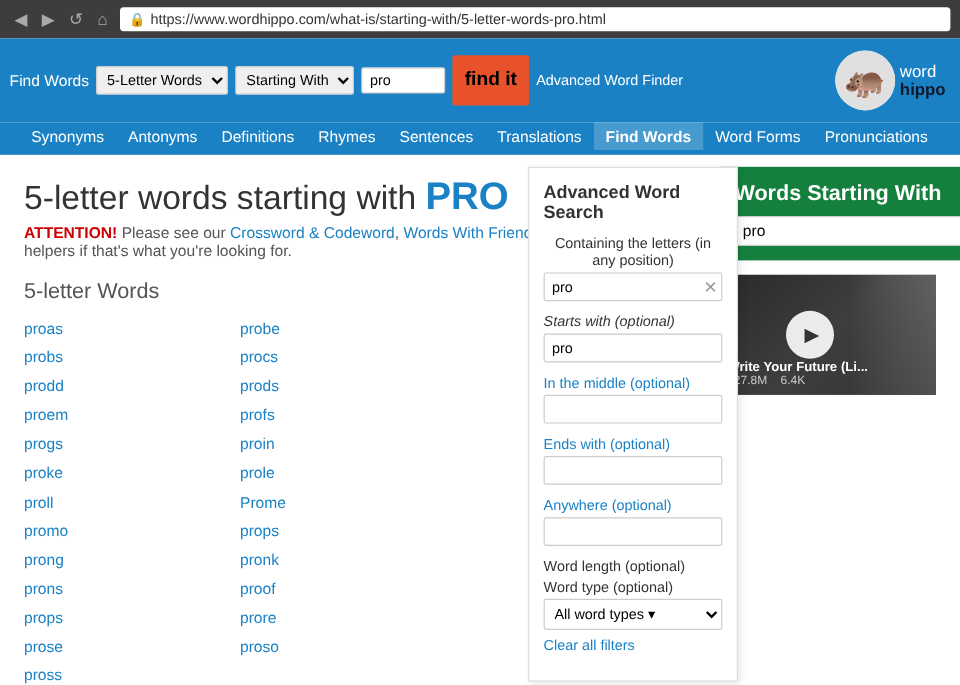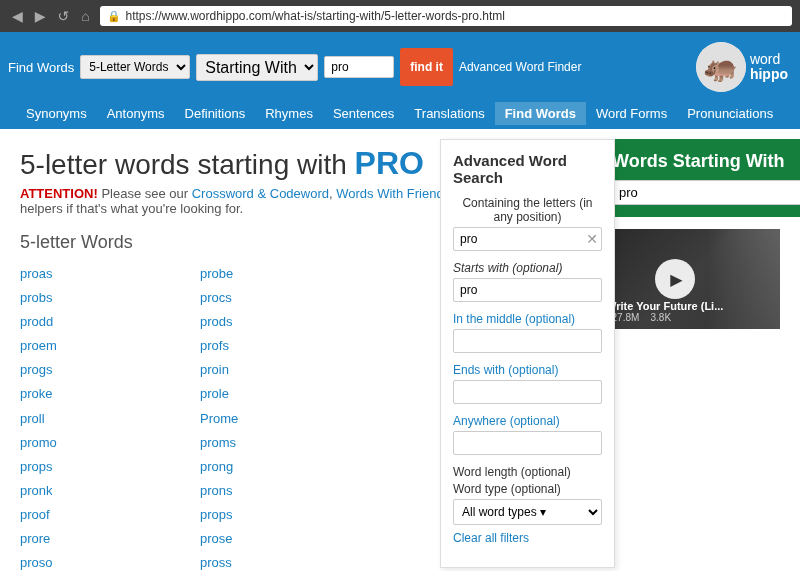--- a/index.html
+++ b/index.html
@@ -33,24 +33,24 @@
       padding: 3px 8px;
       font-size: 12px;
       color: #333;
       display: flex;
       align-items: center;
       gap: 4px;
     }
     .lock-icon { color: #555; font-size: 11px; }
     .find-it-btn {
       background: #e8522a;
-      color: #ffffff;
+      color: #000000;
       border: none;
       padding: 12px 10px;
-      font-size: 12px;
+      font-size: 16px;
       cursor: pointer;
       border-radius: 2px;
       font-weight: bold;
     }
     .advanced-link { color: #fff; font-size: 12px; text-decoration: none; }
 
     
     .logo-area {
       margin-left: auto;
       display: flex;
@@ -262,38 +262,38 @@
     <span class="lock-icon">🔒</span>
     <span>https://www.wordhippo.com/what-is/starting-with/5-letter-words-pro.html</span>
   </div>
 </div>
 
 <div style="background:#1a82c4; display:flex; align-items:center; padding:6px 8px; gap:6px;">
   <label style="color:#fff;font-size:13px;white-space:nowrap;">Find Words</label>
   <select style="padding:3px 4px;font-size:12px;border:1px solid #ccc;border-radius:2px;">
     <option>5-Letter Words</option>
   </select>
-  <select style="padding:3px 4px;font-size:16px;border:1px solid #ccc;border-radius:2px;">
+  <select style="padding:3px 4px;font-size:12px;border:1px solid #ccc;border-radius:2px;">
     <option>Starting With</option>
   </select>
   <input type="text" style="padding: 3px 6px; font-size: 12px; border: 1px solid rgb(204, 204, 204); border-radius: 2px; width: 70px;" value="pro">
   <button class="find-it-btn">find it</button>
   <a href="#" class="advanced-link">Advanced Word Finder</a>
 
   <div class="logo-area" style="margin-left:auto;display:flex;align-items:center;">
     <div style="background:#1a82c4;display:flex;align-items:center;justify-content:center;padding:4px;">
       <div style="background:#f0f0f0;border-radius:50%;width:50px;height:50px;display:flex;align-items:center;justify-content:center;overflow:hidden;position:relative;">
         <div style="width:50px;height:50px;background:#e0e0e0;border-radius:50%;display:flex;align-items:center;justify-content:center;">
 
           <div style="font-size:28px;">🦛</div>
         </div>
       </div>
       <div style="margin-left:4px;line-height:1.1;">
         <div style="color:#fff;font-weight:normal;font-size:14px;">word</div>
-        <div style="color:#ffffff;font-weight:bold;font-size:14px;">hippo</div>
+        <div style="color:#0f172a;font-weight:bold;font-size:14px;">hippo</div>
       </div>
     </div>
   </div>
 </div>
 
 <div class="sub-nav">
   <a href="#">Synonyms</a>
   <a href="#">Antonyms</a>
   <a href="#">Definitions</a>
   <a href="#">Rhymes</a>
@@ -331,21 +331,20 @@
         <a href="#" class="word-link">prods</a>
         <a href="#" class="word-link">proem</a>
         <a href="#" class="word-link">profs</a>
         <a href="#" class="word-link">progs</a>
         <a href="#" class="word-link">proin</a>
         <a href="#" class="word-link">proke</a>
         <a href="#" class="word-link">prole</a>
         <a href="#" class="word-link">proll</a>
         <a href="#" class="word-link">Prome</a>
         <a href="#" class="word-link">promo</a>
-        <a href="#" class="word-link">proms</a>
         <a href="#" class="word-link">props</a>
         <a href="#" class="word-link">prong</a>
         <a href="#" class="word-link">pronk</a>
         <a href="#" class="word-link">prons</a>
         <a href="#" class="word-link">proof</a>
         <a href="#" class="word-link">props</a>
         <a href="#" class="word-link">prore</a>
         <a href="#" class="word-link">prose</a>
         <a href="#" class="word-link">proso</a>
         <a href="#" class="word-link">pross</a>
@@ -366,21 +365,21 @@
       <div class="video-overlay" style="position:absolute;top:0;left:0;right:0;bottom:0;display:flex;align-items:center;justify-content:center;">
         <div class="play-btn" style="width:40px;height:40px;background:rgba(255,255,255,0.9);border-radius:50%;display:flex;align-items:center;justify-content:center;">
           <span class="play-icon" style="font-size:16px;color:#333;margin-left:3px;">▶</span>
         </div>
       </div>
       <div style="position:absolute;bottom:6px;left:6px;color:#fff;">
         <div style="font-size:11px;font-weight:bold;">Write Your Future (Li...</div>
         <div style="font-size:10px;color:#ccc;">
           <span>127.8M</span>
           &nbsp;&nbsp;
-          <span>3.8K</span>
+          <span>6.4K</span>
         </div>
       </div>
     </div>
   </div>
 
   <div class="advanced-panel" style="position:absolute;left:440px;top:10px;width:175px;background:#fff;border:1px solid #ddd;padding:12px;box-shadow:2px 2px 6px rgba(0,0,0,0.1);">
     <h3 style="font-size:15px;color:#333;margin-bottom:10px;font-weight:bold;">Advanced Word Search</h3>
 
     <span class="adv-section-label" style="font-size:12px;color:#333;margin-bottom:3px;display:block;text-align:center;">Containing the letters (in any position)</span>
     <div class="adv-input-wrap" style="position:relative;margin-bottom:10px;">

